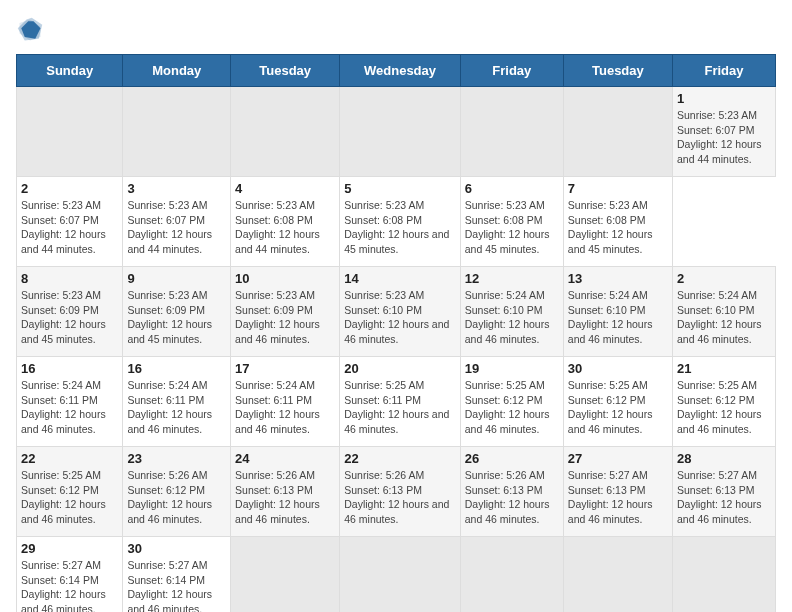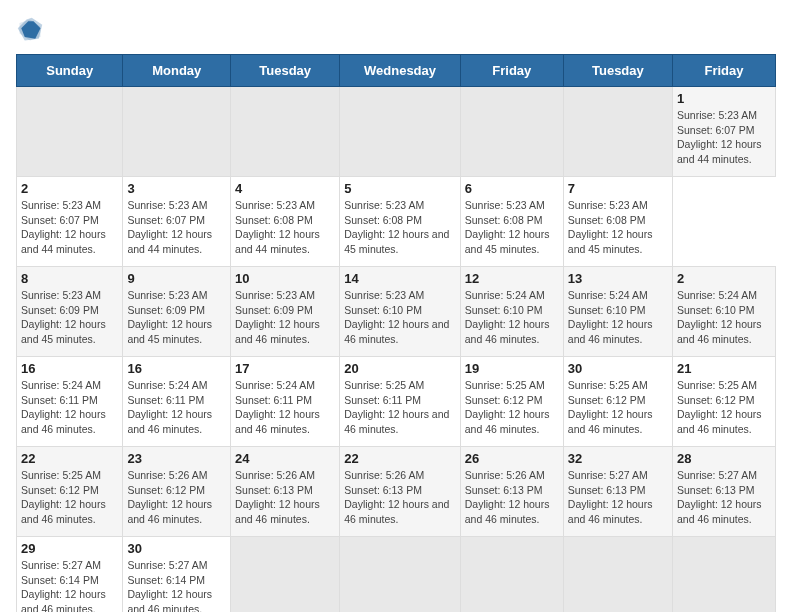--- a/index.html
+++ b/index.html
@@ -241,21 +241,21 @@
       </td>
         <td>
         <span class="day-num">22</span>
         <span class="day-info">Sunrise: 5:26 AM<br>Sunset: 6:13 PM<br>Daylight: 12 hours and 46 minutes.</span>
       </td>
         <td>
         <span class="day-num">26</span>
         <span class="day-info">Sunrise: 5:26 AM<br>Sunset: 6:13 PM<br>Daylight: 12 hours and 46 minutes.</span>
       </td>
         <td>
-        <span class="day-num">32</span>
+        <span class="day-num">27</span>
         <span class="day-info">Sunrise: 5:27 AM<br>Sunset: 6:13 PM<br>Daylight: 12 hours and 46 minutes.</span>
       </td>
         <td>
         <span class="day-num">28</span>
         <span class="day-info">Sunrise: 5:27 AM<br>Sunset: 6:13 PM<br>Daylight: 12 hours and 46 minutes.</span>
       </td>
       </tr>
       <tr>
         <td>
         <span class="day-num">29</span>

